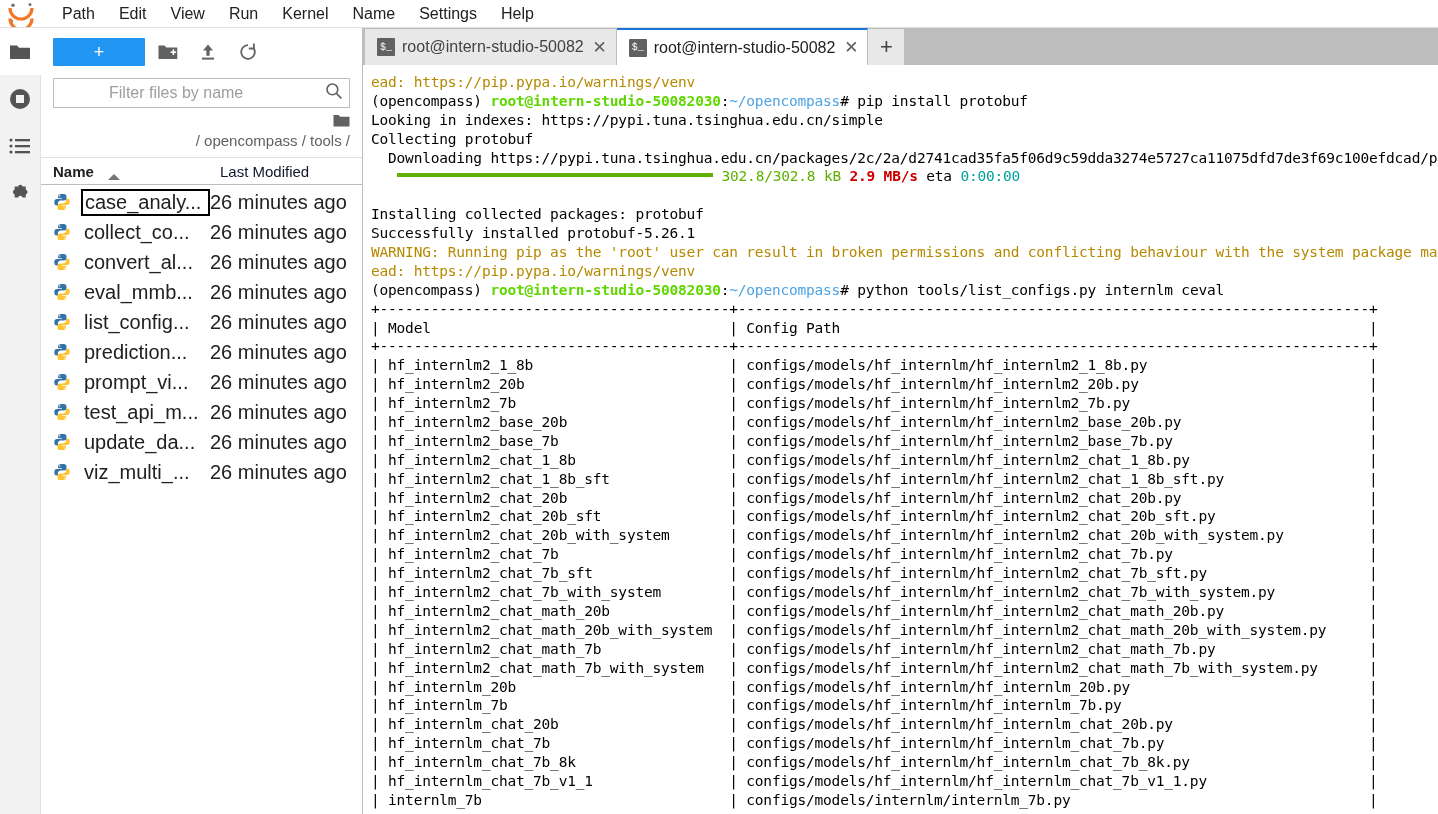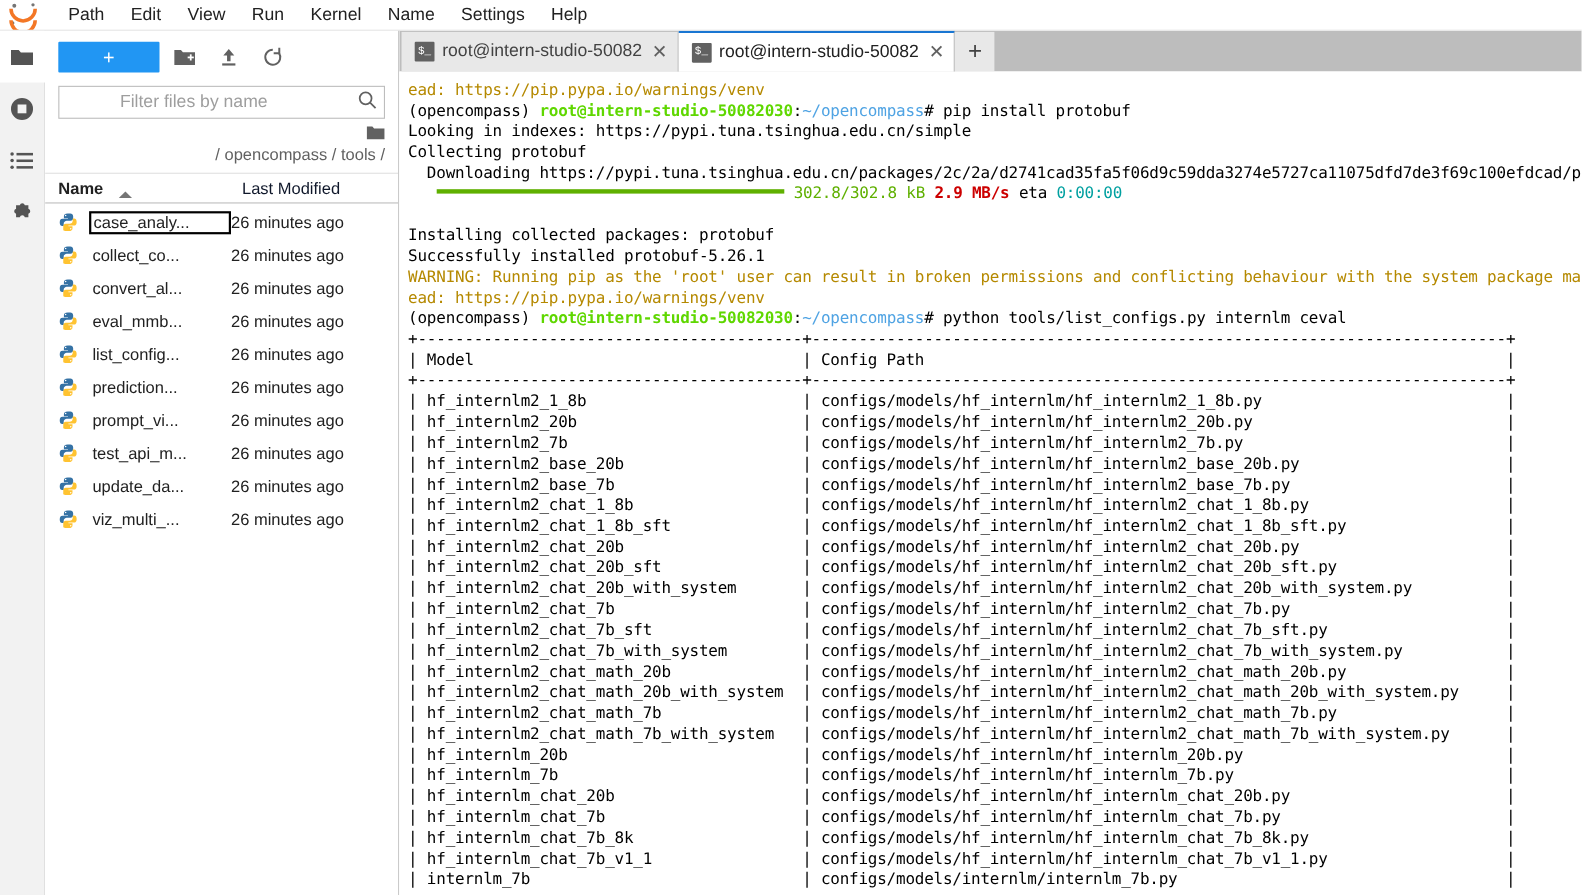--- a/index.html
+++ b/index.html
@@ -138,21 +138,21 @@
     border-left: 6px solid transparent;
     border-right: 6px solid transparent;
     border-bottom: 6px solid #757575;
   }
 
   .filelist { flex: 1; overflow: hidden; padding-top: 2px; }
   .file-row {
     display: flex; align-items: center;
     height: 30px;
     padding-left: 12px;
-    font-size: 15px;
+    font-size: 20px;
     color: #212121;
     cursor: pointer;
   }
   .file-row .pyicon { width: 22px; margin-right: 6px; display:flex; align-items:center;}
   .file-row .fname {
     flex: 1;
     white-space: nowrap; overflow: hidden;
     padding: 1px 3px;
   }
   .file-row.selected .fname {

